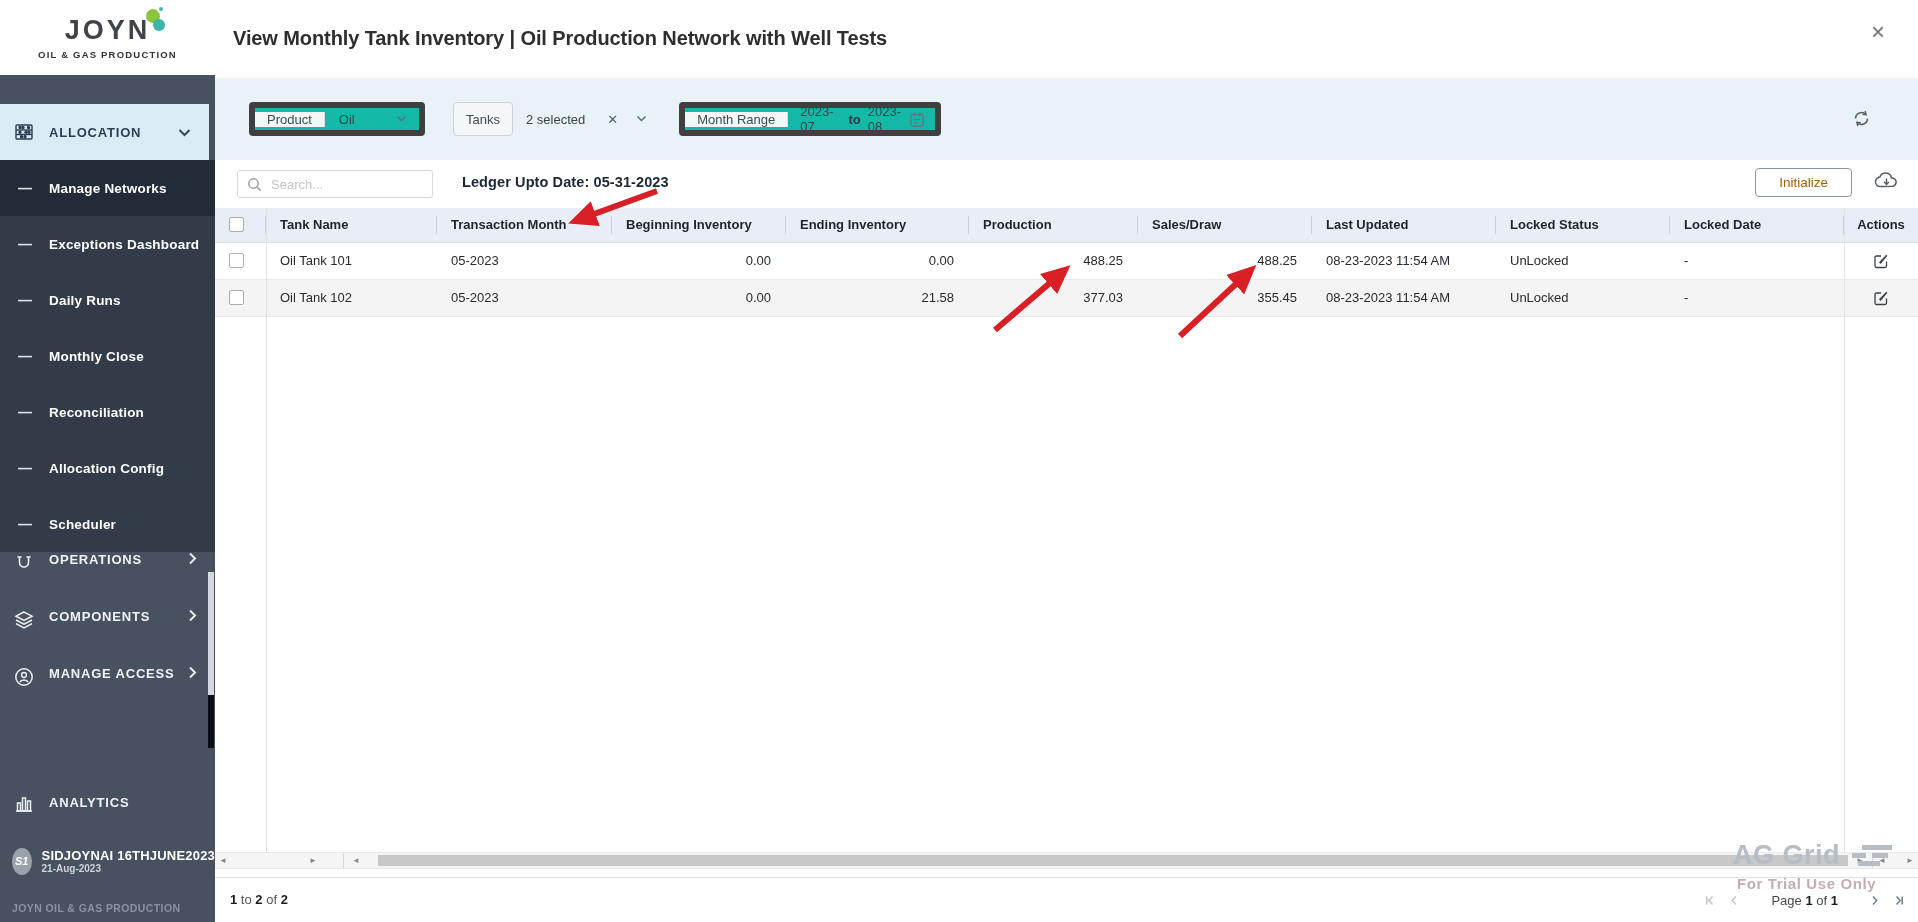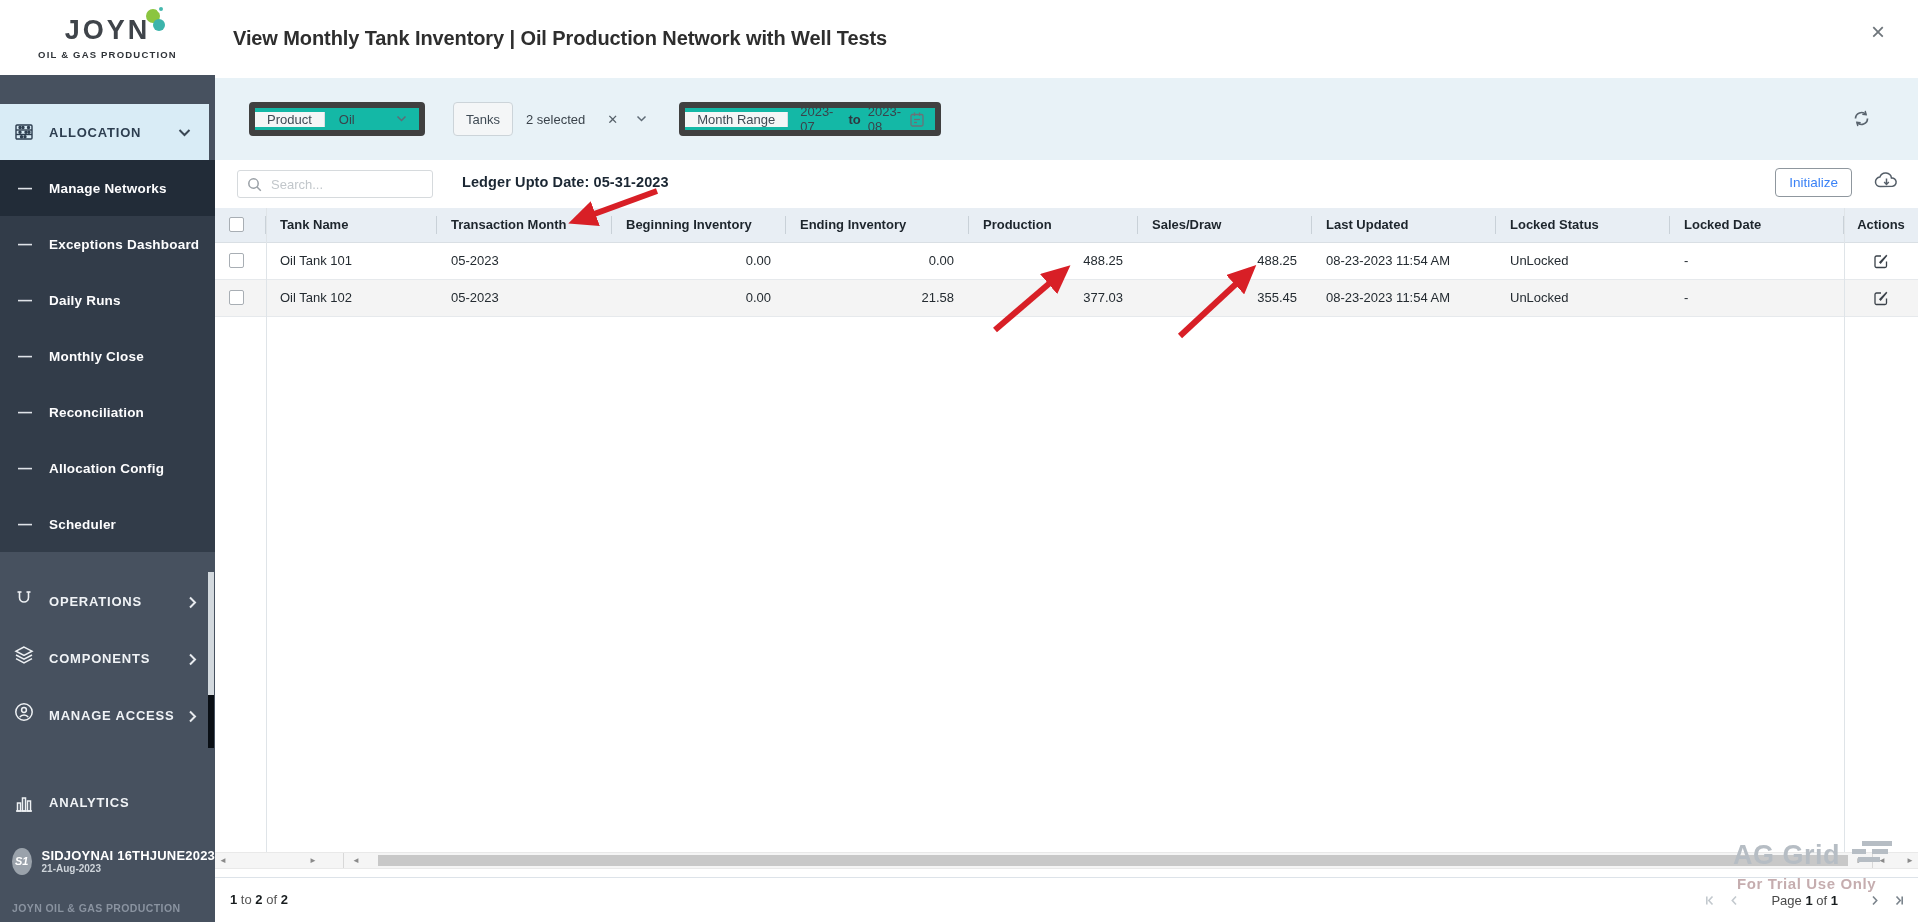--- a/index.html
+++ b/index.html
@@ -24,21 +24,21 @@
   .sec-label { font-size:13px; font-weight:700; letter-spacing:0.8px; color:#f0f3f6; margin-left:14px; flex:1; }
   .sec-chev { margin-right:18px; display:flex; }
 
   .submenu { position:absolute; top:160px; width:215px; height:392px; background:#323c49; }
   .sub-item { height:56px; display:flex; align-items:center; cursor:pointer; }
   .sub-item.active { background:#222c38; }
   .sub-dash { color:#dfe3e8; font-size:14px; font-weight:700; margin-left:18px; width:14px; }
   .sub-label { font-size:13.5px; font-weight:700; color:#fdfdfe; margin-left:17px; letter-spacing:0.2px; }
 
   .sections-lower { position:absolute; top:552px; width:215px; }
-  .section-row { height:57px; display:flex; align-items:flex-end; cursor:pointer; }
+  .section-row { height:57px; display:flex; align-items:flex-start; cursor:pointer; }
 
   .analytics-row { position:absolute; top:775px; width:215px; height:55px; display:flex; align-items:center; cursor:pointer; }
 
   .side-scroll-track { position:absolute; right:1px; top:572px; width:6px; height:176px; background:#d3d9de; }
   .side-scroll-thumb { position:absolute; right:1px; top:695px; width:6px; height:53px; background:#0a0f15; }
 
   .user-area { position:absolute; top:838px; width:215px; height:46px; display:flex; align-items:center; cursor:pointer; }
   .avatar { width:27px; height:27px; border-radius:50%; background:#9aa2ab; color:#fff; font-size:11px; font-weight:700; display:flex; align-items:center; justify-content:center; margin-left:12px;font-style:italic; }
   .user-meta { margin-left:10px; }
   .user-name { font-size:13px; font-weight:700; color:#fff; letter-spacing:0.2px; white-space:nowrap; }
@@ -70,21 +70,21 @@
   .mr-to { font-size:13px; font-weight:600; color:#2f3840; margin:0 7px; }
   .mr-cal { margin-left:auto; display:flex; cursor:pointer; }
   .refresh-btn { position:absolute; right:46px; top:30px; cursor:pointer; display:flex; }
 
   .toolbar { position:absolute; top:160px; left:0; width:1703px; height:48px; background:#fff; }
   .search-box { position:absolute; left:22px; top:10px; width:196px; height:28px; border:1px solid #d6dadd; border-radius:3px; background:#fff; display:flex; align-items:center; }
   .search-box svg { margin-left:9px; }
   .search-input { border:none; outline:none; flex:1; margin-left:9px; font-size:13px; color:#444; font-family:"Liberation Sans",sans-serif; background:transparent; width:140px; }
   .search-input::placeholder { color:#c2c7cb; }
   .ledger-label { position:absolute; left:247px; top:14px; font-size:14.5px; font-weight:700; color:#1b2733; letter-spacing:0.1px; }
-  .init-btn { position:absolute; right:66px; top:8px; height:29px; padding:0 13px; background:#fff; border:1px solid #8f979e; border-radius:4px; font-size:13.5px; color:#3b82f6; font-family:"Liberation Sans",sans-serif; cursor:pointer; }
+  .init-btn { position:absolute; right:66px; top:8px; height:29px; padding:0 23px; background:#fff; border:1px solid #8f979e; border-radius:4px; font-size:13.5px; color:#a16207; font-family:"Liberation Sans",sans-serif; cursor:pointer; }
   .cloud-btn { position:absolute; right:18px; top:9px; cursor:pointer; display:flex; }
 
   
   .grid { position:absolute; top:208px; left:0; width:1703px; height:644px; }
   .grid table { border-collapse:collapse; table-layout:fixed; width:1703px; }
   .grid thead th { height:34px; background:#e8eef4; font-size:13px; font-weight:700; color:#1d252c; text-align:left; padding:0 0 0 14px; position:relative; border-bottom:1px solid #d9dfe4; white-space:nowrap; overflow:hidden; }
   .grid thead th:after { content:""; position:absolute; right:0; top:8px; height:18px; width:1px; background:#c9d1d8; }
   .grid thead th.no-sep:after { display:none; }
   .grid td { height:37px; font-size:13px; color:#242b31; border-bottom:1px solid #e6e9ec; padding:0 0 0 14px; white-space:nowrap; overflow:hidden; }
   .grid tr.odd td { background:#f4f4f4; }
@@ -109,21 +109,21 @@
   .status-bar { position:absolute; left:0; top:877px; width:1703px; height:45px; background:#fff; border-top:1px solid #dde3e9; }
   .rows-summary { position:absolute; left:15px; top:14px; font-size:13px; color:#555; }
   .rows-summary b { color:#181d1f; font-weight:700; }
   .pagination { position:absolute; right:10px; top:0; height:100%; display:flex; align-items:center; gap:14px; padding-right:4px; }
   .pg-btn { display:flex; cursor:pointer; }
   .pg-text { font-size:13px; color:#4a4a4a; margin:0 19px; }
   .pg-text b { color:#181d1f; font-weight:700; }
 
   
   .watermark { position:absolute; left:1518px; top:840px; z-index:8; pointer-events:none; }
-  .wm-title-row { display:flex; align-items:flex-start; }
+  .wm-title-row { display:flex; align-items:center; }
   .wm-title { font-size:27px; font-weight:700; color:#b6bdc4; letter-spacing:0.5px; }
   .wm-logo { position:relative; width:46px; height:24px; margin-left:8px; }
   .wm-bar { position:absolute; background:#b6bdc4; height:5px; }
   .wm-b1 { left:14px; top:1px; width:30px; }
   .wm-b2 { left:24px; top:9px; width:16px; }
   .wm-b3 { left:4px; top:9px; width:14px; }
   .wm-b4 { left:10px; top:17px; width:22px; }
   .wm-sub { font-size:15px; font-weight:800; color:rgba(150,105,110,0.55); letter-spacing:0.6px; margin-top:4px; margin-left:4px; }
 
   svg { display:block; }

